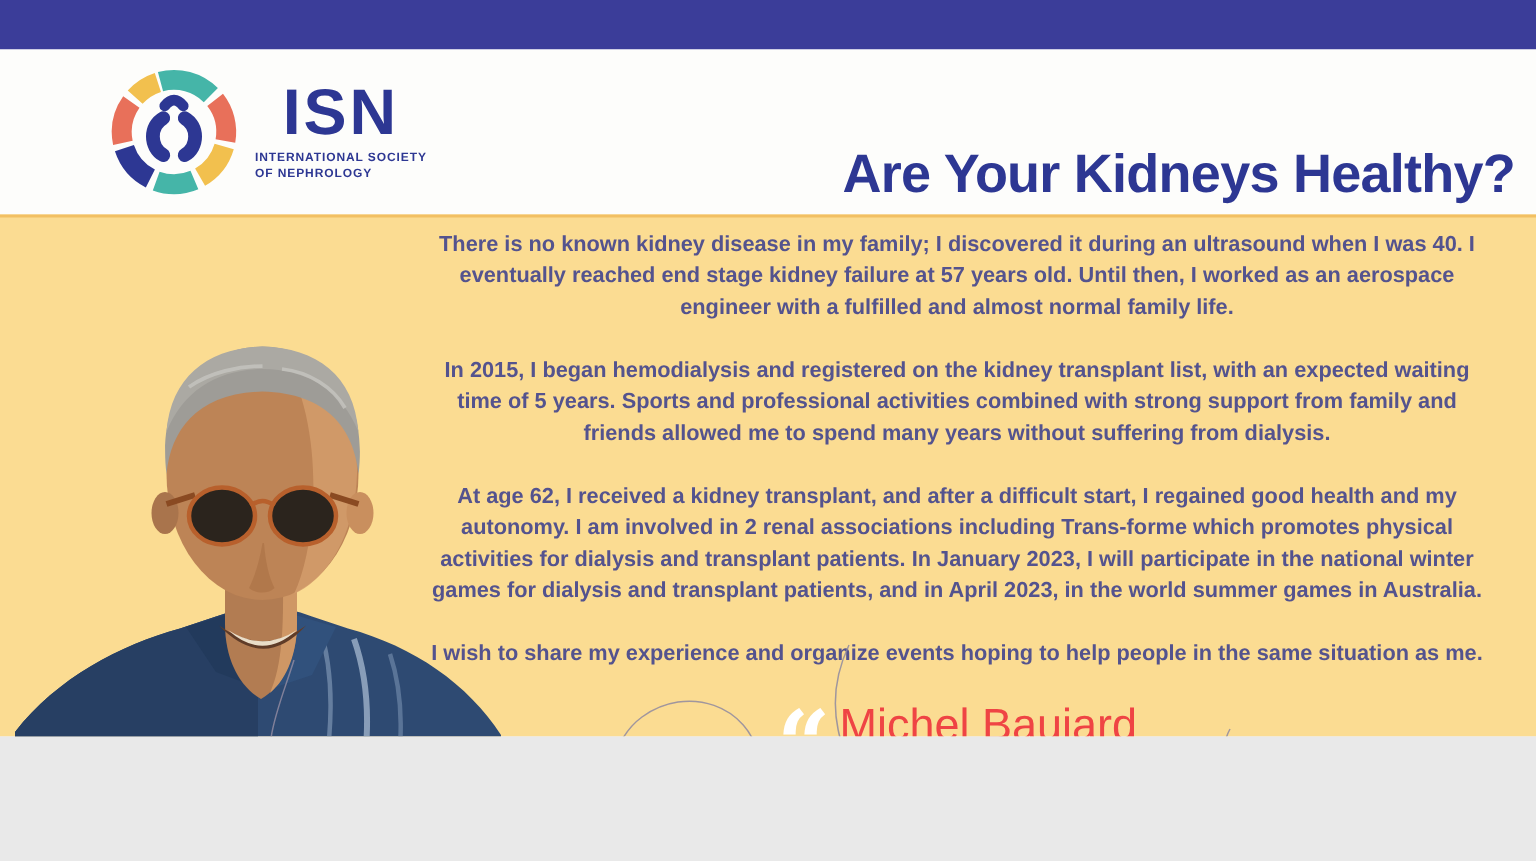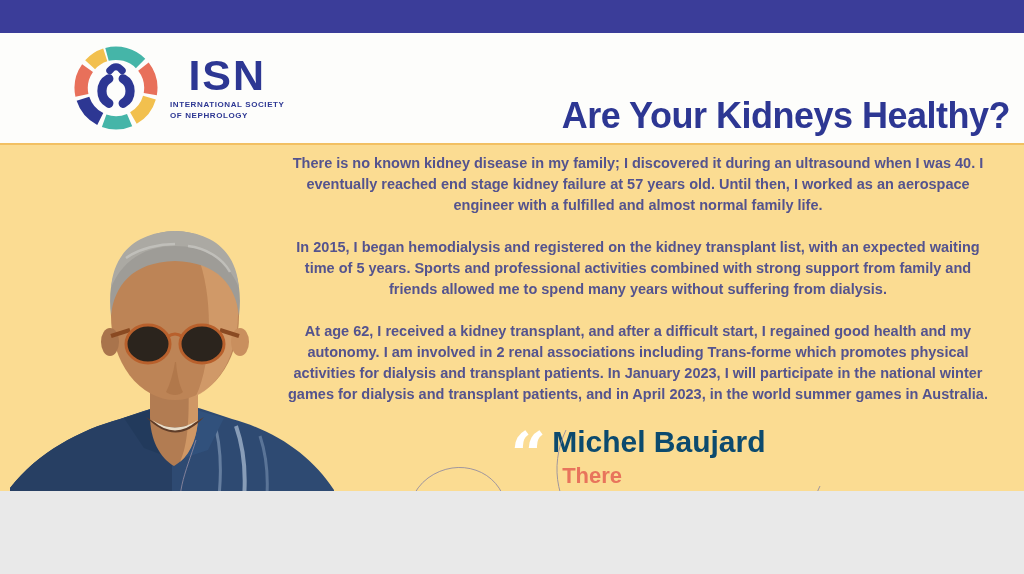--- a/index.html
+++ b/index.html
@@ -30,21 +30,21 @@
     position:absolute;left:281px;top:153px;width:714px;z-index:2;
     text-align:center;color:#54538e;font-weight:bold;font-size:14.5px;line-height:1.45;
   }
   .testimonial p{margin:0 0 21px 0;}
   .author-row{display:flex;justify-content:center;align-items:flex-start;gap:10px;margin-top:3px;}
   .quote-mark{
     font-family:"DejaVu Serif",serif;font-weight:bold;color:#ffffff;
     font-size:62px;line-height:.55;margin-top:12px;letter-spacing:-4px;
   }
   .author-block{text-align:left;}
-  .author-name{font-size:30px;font-weight:700;color:#0c4a6e;line-height:1.05;}
+  .author-name{font-size:30px;font-weight:400;color:#ef4444;line-height:1.05;}
   .author-country{font-size:22px;font-weight:bold;color:#e8745c;margin-left:10px;margin-top:2px;}
   .disclaimer{
     position:absolute;left:334px;top:510px;z-index:3;
     font-size:11.5px;font-style:italic;font-weight:bold;color:#3a3a55;white-space:nowrap;
   }
   
   .footer-strip{position:absolute;left:0;top:530px;width:1024px;height:44px;background:#ffffff;z-index:2;}
   .doodles{position:absolute;left:0;top:0;width:1024px;height:574px;z-index:3;pointer-events:none;}
   .teal-blob{
     position:absolute;left:684px;top:528px;width:74px;height:46px;background:#5ec0af;
@@ -139,20 +139,21 @@
 
     <path d="M 167 142 C 165 154 162 164 158 172 C 163 176 171 176 175 172 C 171 164 169 154 168 142" fill="#ad7448" opacity=".75"></path>
     <path d="M 138 197 Q 167 218 196 197 Q 168 228 138 197 Z" fill="#5f3c28"></path>
     <path d="M 144 200 Q 167 215 190 200 Q 167 221 144 200 Z" fill="#e9ddc8"></path>
   </svg>
 
   <div class="testimonial">
     <p>There is no known kidney disease in my family; I discovered it during an ultrasound when I was 40. I eventually reached end stage kidney failure at 57 years old. Until then, I worked as an aerospace engineer with a fulfilled and almost normal family life.</p>
     <p>In 2015, I began hemodialysis and registered on the kidney transplant list, with an expected waiting time of 5 years. Sports and professional activities combined with strong support from family and friends allowed me to spend many years without suffering from dialysis.</p>
     <p>At age 62, I received a kidney transplant, and after a difficult start, I regained good health and my autonomy. I am involved in 2 renal associations including Trans-forme which promotes physical activities for dialysis and transplant patients. In January 2023, I will participate in the national winter games for dialysis and transplant patients, and in April 2023, in the world summer games in Australia.</p>
+    <p>I wish to share my experience and organize events hoping to help people in the same situation as me.</p>
     <div class="author-row">
       <span class="quote-mark">“</span>
       <span class="author-block">
         <div class="author-name">Michel Baujard</div>
         <div class="author-country">There</div>
       </span>
     </div>
   </div>
 
   <div class="disclaimer">This testimonial is made possible with the support of Renaloo, patient association in France.</div>

